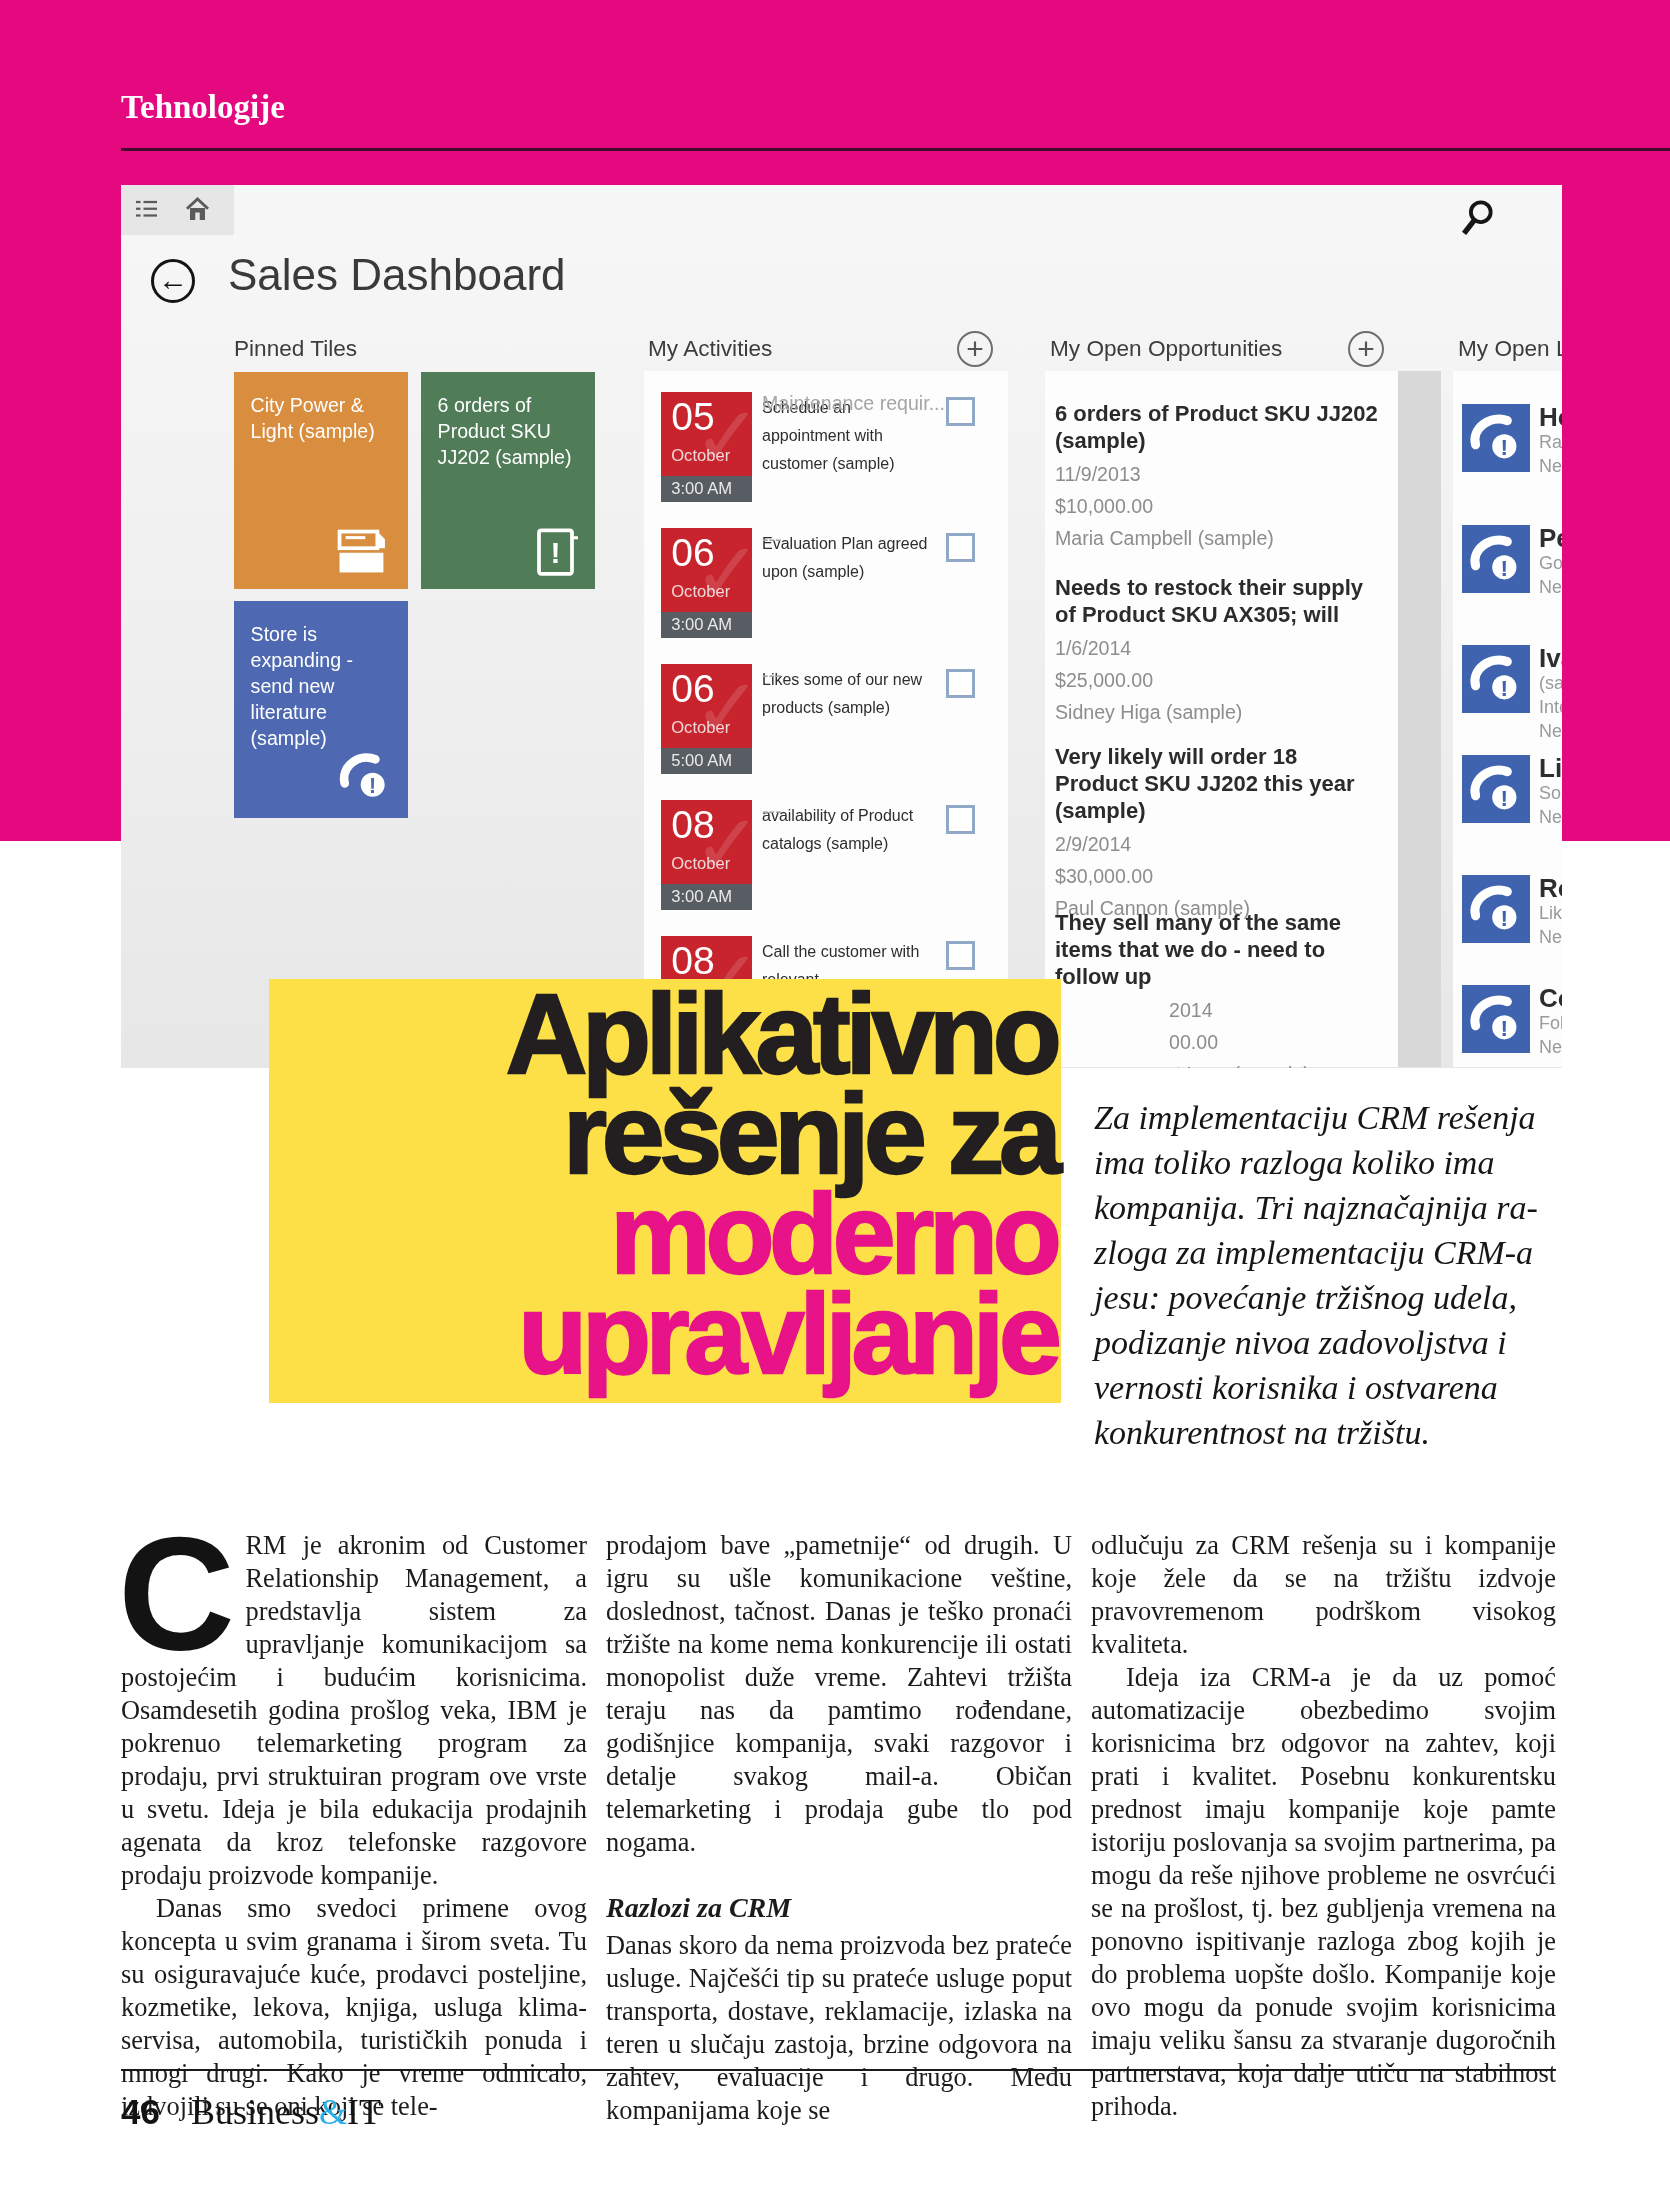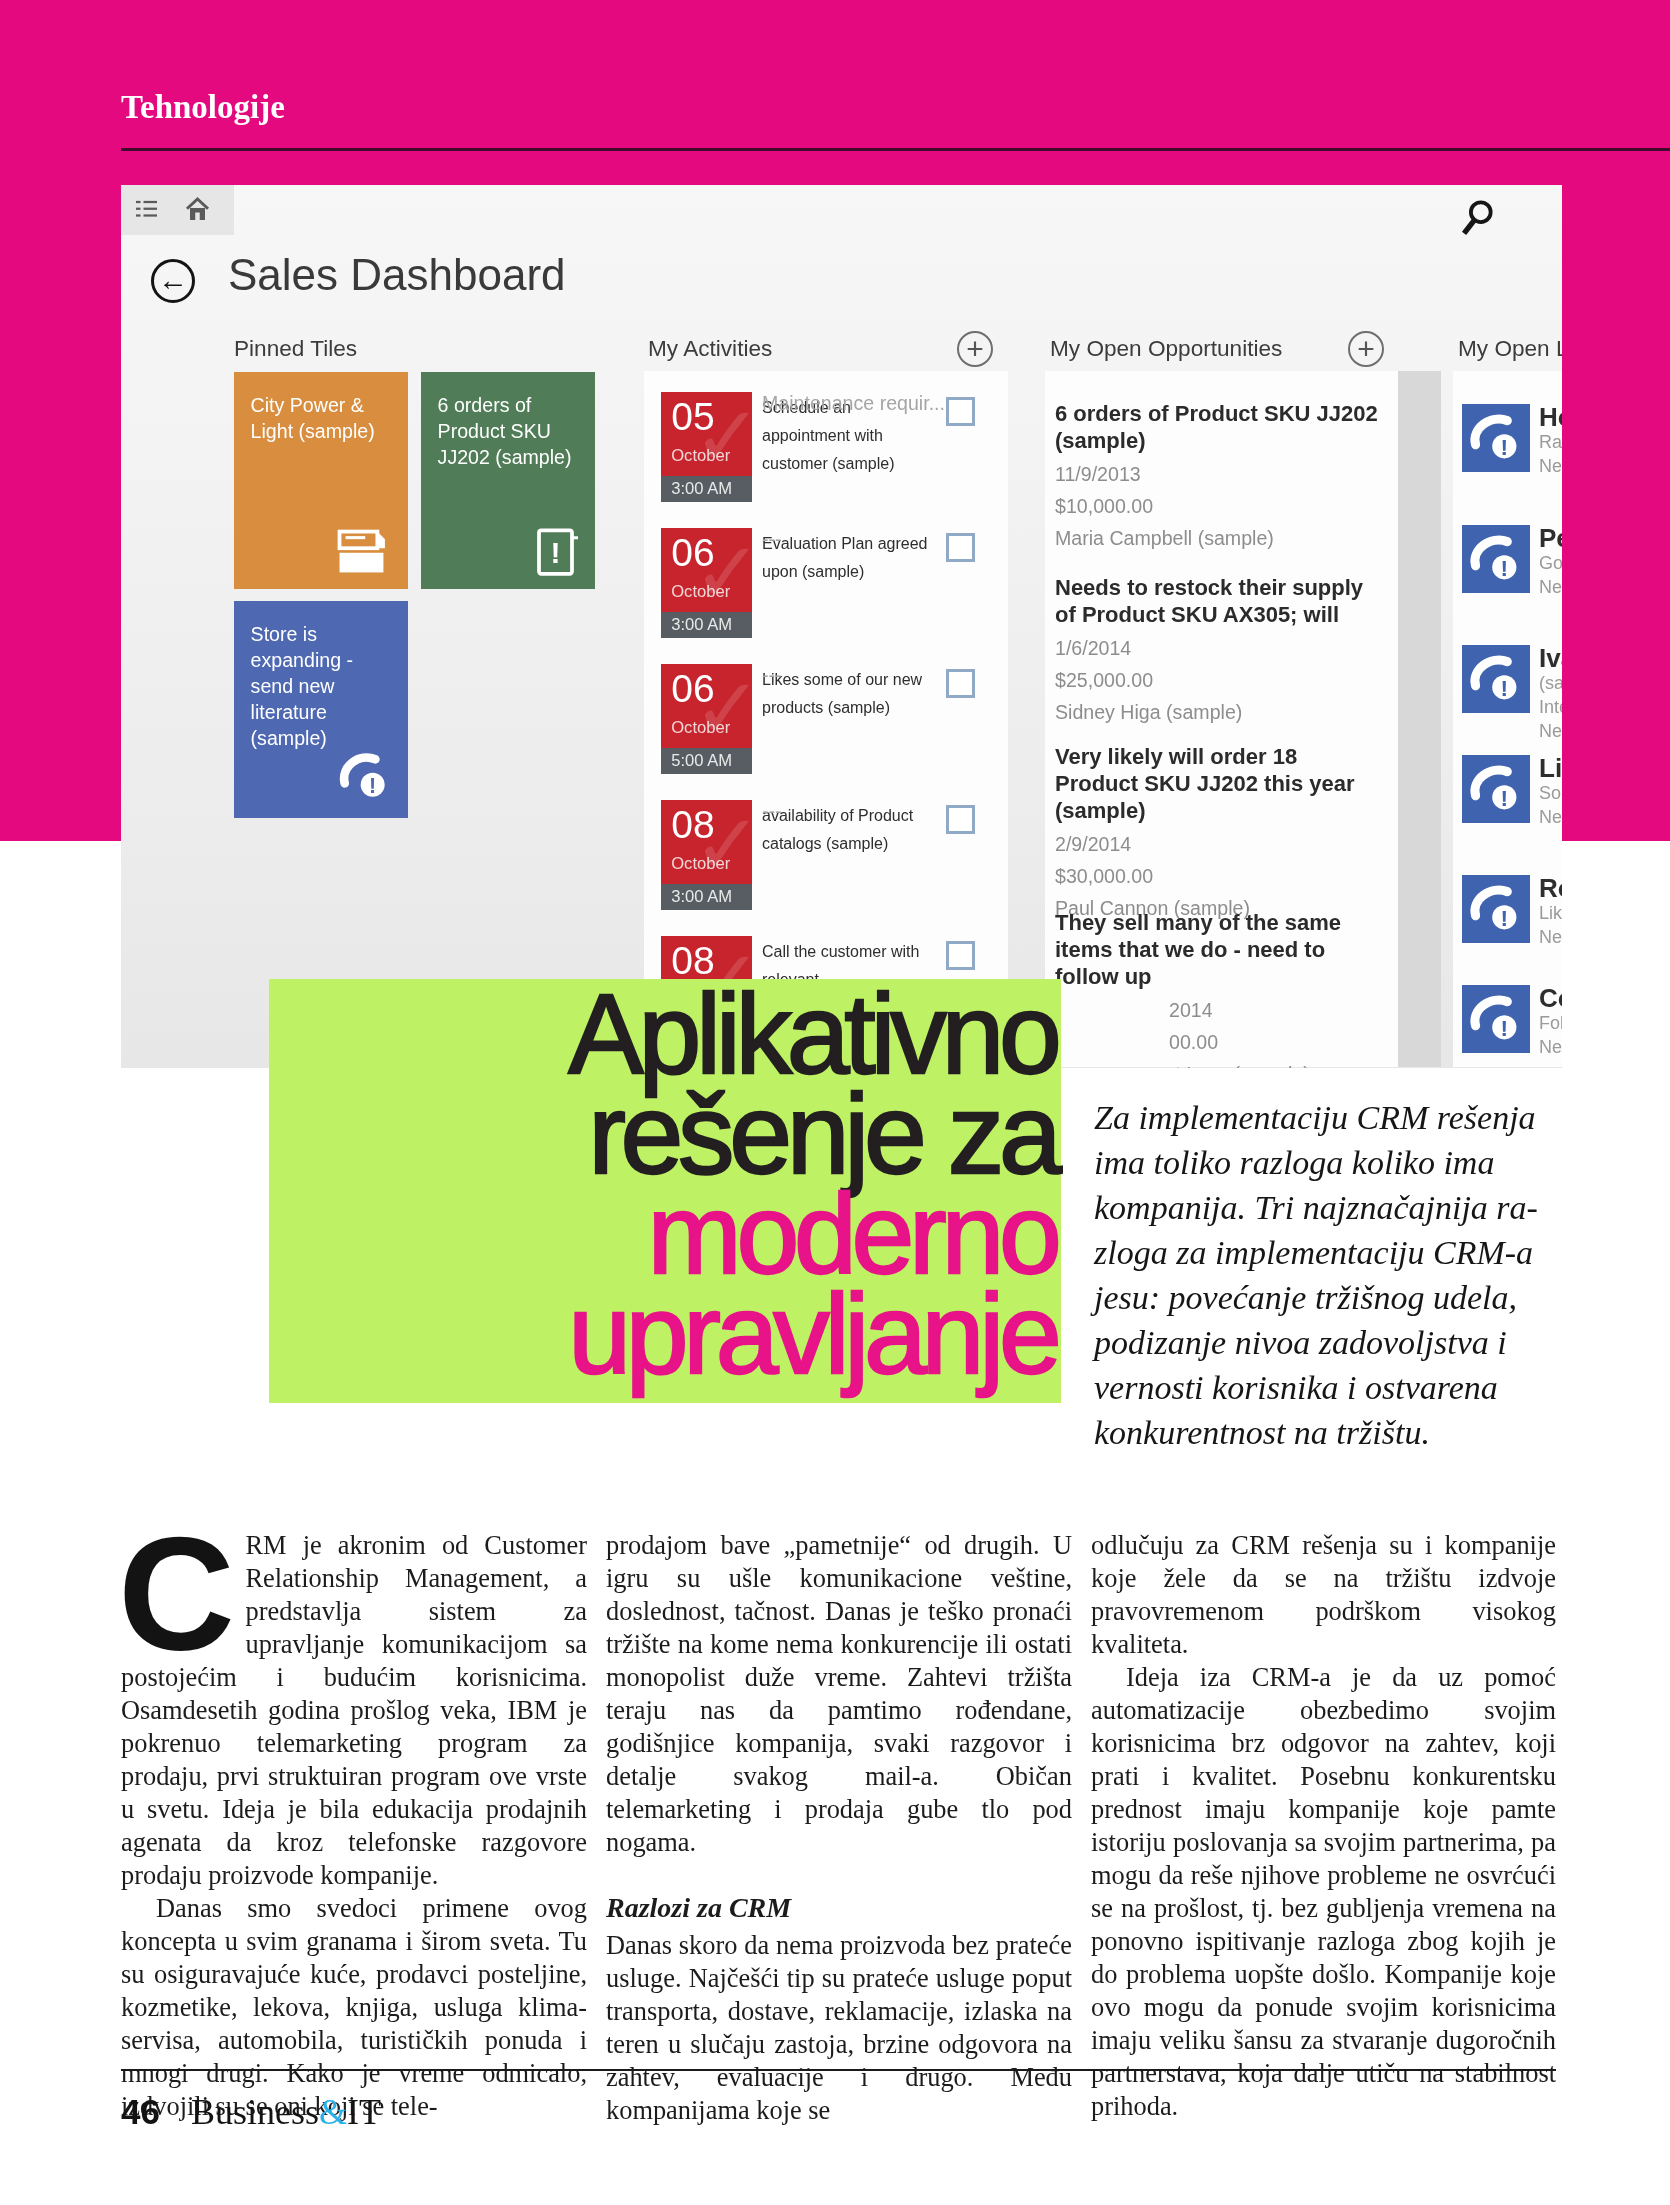--- a/index.html
+++ b/index.html
@@ -67,22 +67,22 @@
   .opp-line{font-size:19.6px;color:#8d8d8d;margin-top:9px;}
   .opp-item.indented .opp-line{margin-left:114px;}
 
   .lead-item{position:absolute;left:1341px;width:106px;height:91px;}
   .lead-icon{position:absolute;left:0;top:0;width:68px;height:68px;background:var(--lead-blue);}
   .lead-text{position:absolute;left:77px;top:0;width:45px;overflow:hidden;}
   .lead-t{font-size:26px;color:#2e2e2e;font-weight:bold;line-height:26px;white-space:nowrap;}
   .lead-s{font-size:18px;color:#9a9a9a;line-height:24px;white-space:nowrap;}
 
   
-  .headline{position:absolute;left:269px;top:979px;width:792px;z-index:6;background:#bef264;
-            text-align:right;font-family:"Liberation Sans",sans-serif;font-weight:normal;
+  .headline{position:absolute;left:269px;top:979px;width:792px;z-index:6;background:#fde047;
+            text-align:right;font-family:"Liberation Sans",sans-serif;font-weight:bold;
             font-size:113px;line-height:100px;letter-spacing:-5.3px;padding:4.5px 4.5px 19.6px 0;}
   .hl-black{color:#231f20;-webkit-text-stroke:2.3px #231f20;}
   .hl-magenta{color:var(--headline-magenta);-webkit-text-stroke:2.3px var(--headline-magenta);}
 
   
   .intro{position:absolute;left:1094px;top:1095px;width:513px;z-index:6;
          font-family:"Liberation Serif",serif;font-style:italic;font-size:34px;line-height:45px;
          color:#161616;white-space:pre-line;}
 
   

